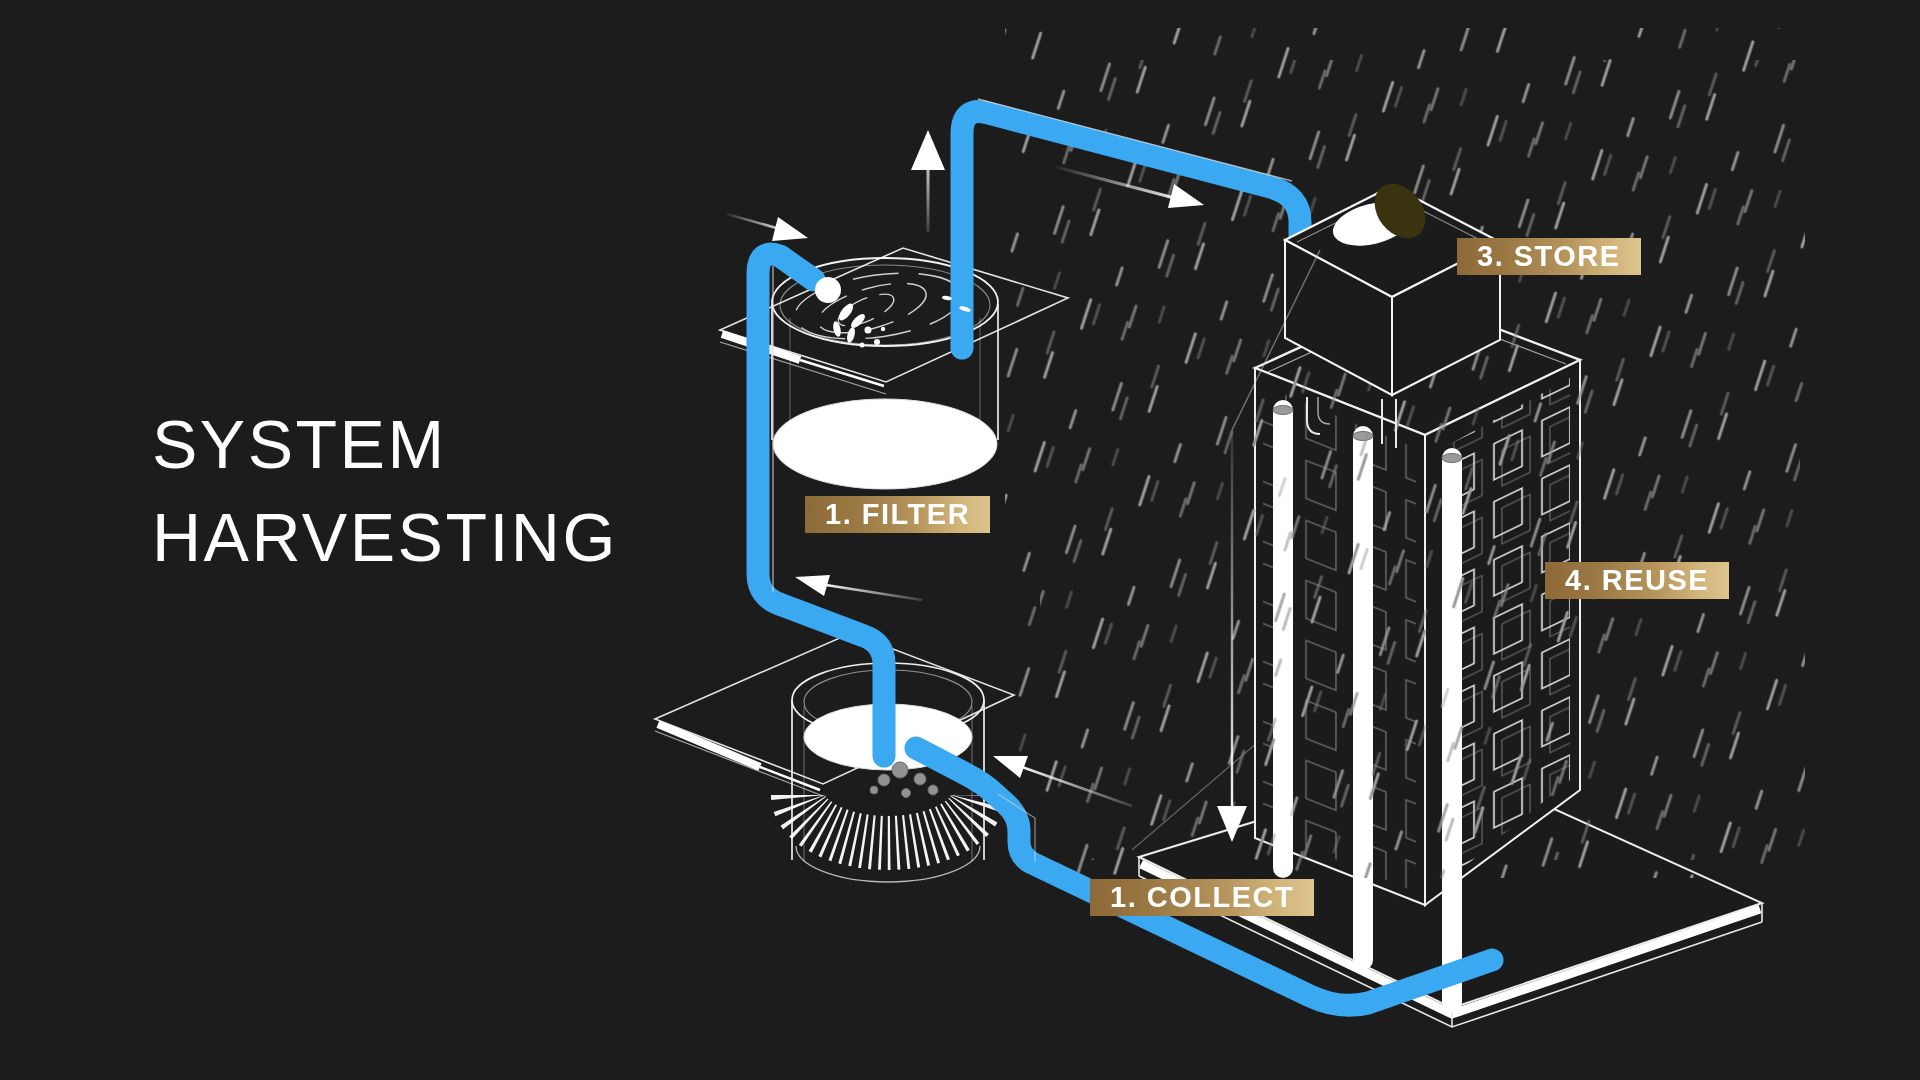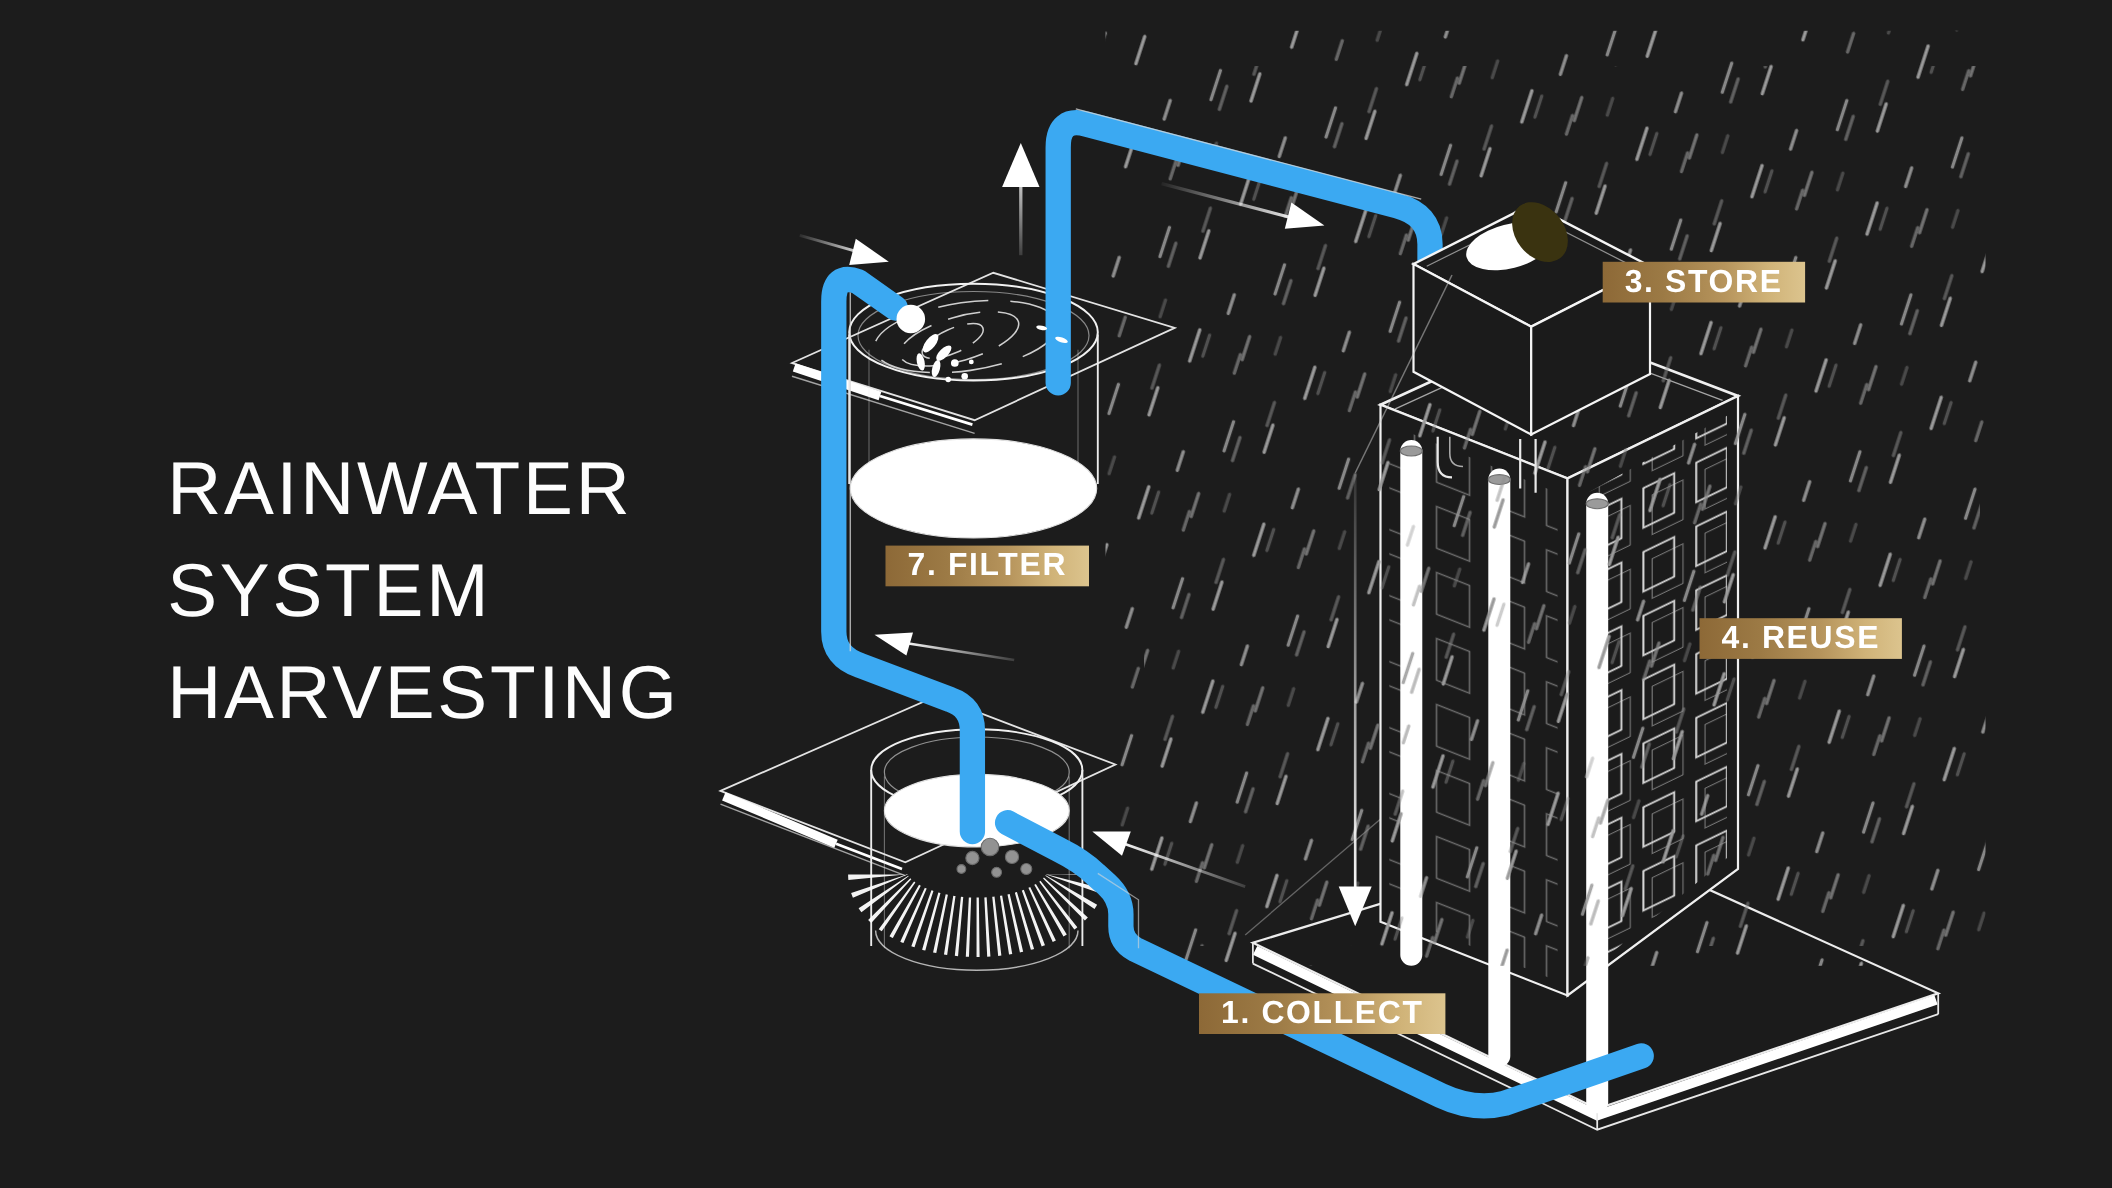--- a/index.html
+++ b/index.html
@@ -6,32 +6,31 @@
   .stage{position:relative;width:1920px;height:1080px;overflow:hidden;background:#1c1c1c;
          font-family:"Liberation Sans",sans-serif;}
   .title{position:absolute;left:152px;top:398px;color:#fdfdfd;
          font-size:68px;line-height:93px;font-weight:300;letter-spacing:2.5px;}
   .title div{white-space:nowrap;}
   svg.diagram{position:absolute;left:0;top:0;width:1920px;height:1080px;display:block;}
   .badge{position:absolute;display:flex;align-items:center;justify-content:center;
          height:37px;padding:0 20px;white-space:nowrap;
          background:linear-gradient(90deg,#8d6937 0%,#9c7a45 30%,#b6945c 60%,#d0b378 82%,#dcc48e 100%);
          color:#ffffff;font-weight:700;font-size:29px;letter-spacing:1.5px;}
-  #badge-collect{left:1090px;top:879px;margin-top:24px;}
+  #badge-collect{left:1090px;top:879px;}
   #badge-filter {left:805px; top:496px;}
   #badge-store  {left:1457px;top:238px;}
   #badge-reuse  {left:1545px;top:562px;text-align:right;}
 </style>
 </head>
 <body>
 
 <div class="stage">
 
   <div class="title">
-    <div>RAINWATER</div>
     <div>SYSTEM</div>
     <div>HARVESTING</div>
   </div>
 
   <svg class="diagram" viewBox="0 0 1920 1080">
     <defs>
       <pattern id="rain" width="110" height="150" patternUnits="userSpaceOnUse" patternTransform="rotate(18)">
         <g stroke="#9a9a9a" stroke-width="3" stroke-linecap="round" fill="none">
           <line x1="10" y1="10" x2="10" y2="36"></line>
           <line x1="50" y1="58" x2="50" y2="76" opacity="0.7" stroke="#c0c0c0"></line>
@@ -212,17 +211,17 @@
       </g>
       <g>
         <path d="M1320,250 L1232,430" stroke="#cfcfcf" stroke-width="1.4" opacity="0.5" fill="none"></path>
         <line x1="1232" y1="430" x2="1232" y2="818" stroke="url(#fadeDownG)" stroke-width="2.4"></line>
         <polygon points="1232,842 1217,806 1247,806" fill="#ffffff"></polygon>
       </g>
     </g>
   </svg>
 
   <div class="badge" id="badge-collect">1. COLLECT</div>
-  <div class="badge" id="badge-filter">7. FILTER</div>
+  <div class="badge" id="badge-filter">1. FILTER</div>
   <div class="badge" id="badge-store">3. STORE</div>
   <div class="badge" id="badge-reuse">4. REUSE</div>
 
 </div>
 
 </body></html>

